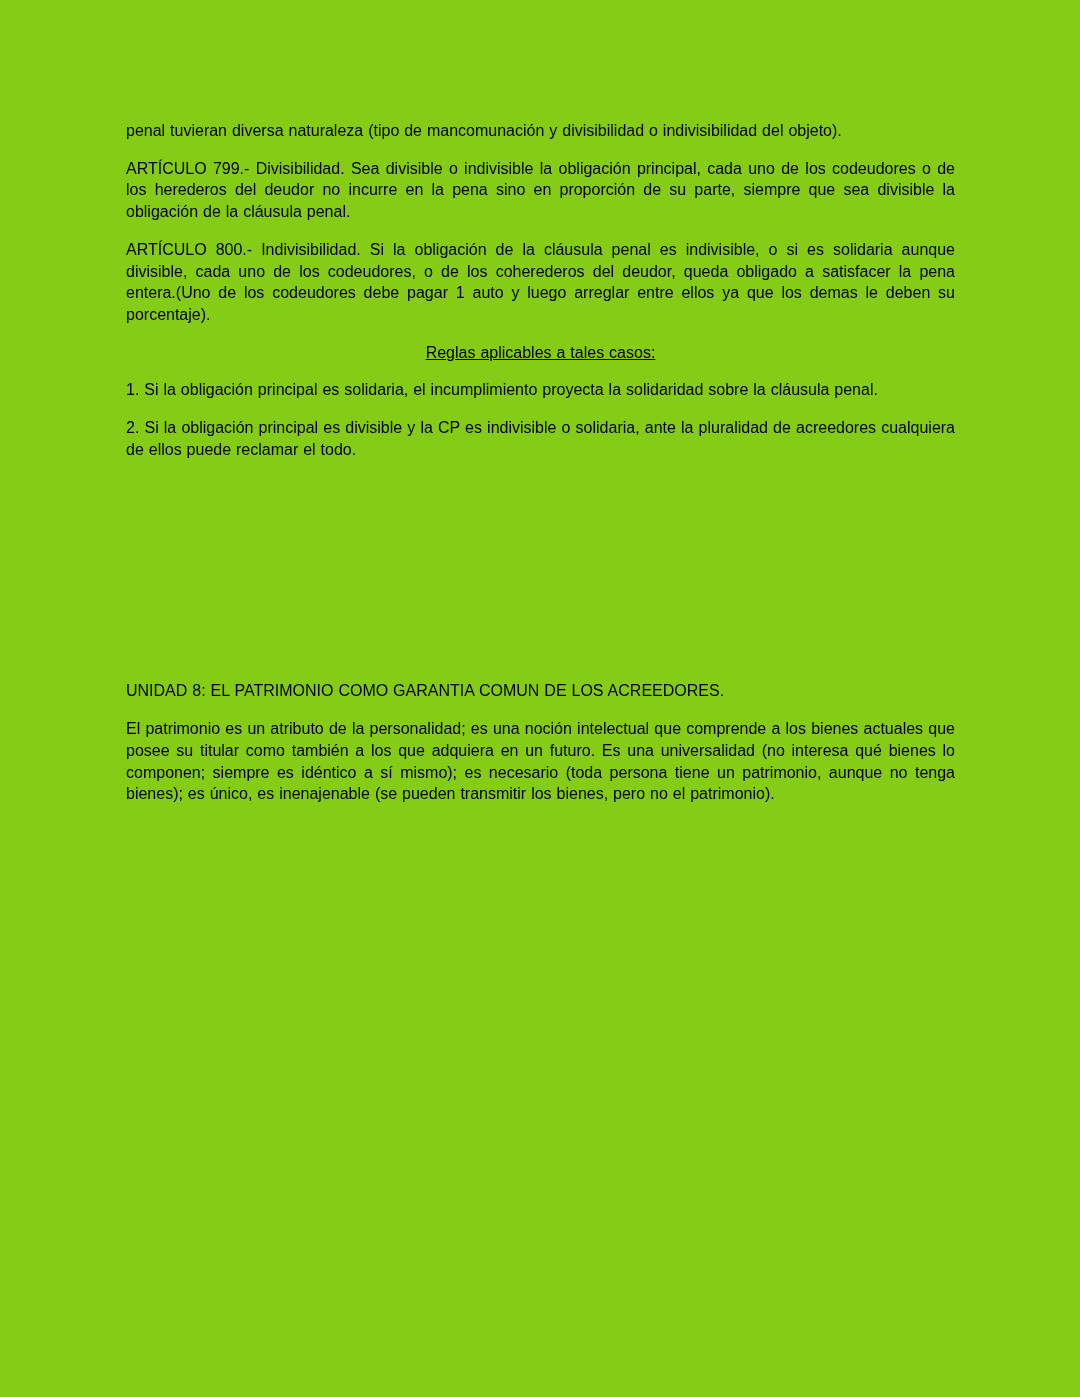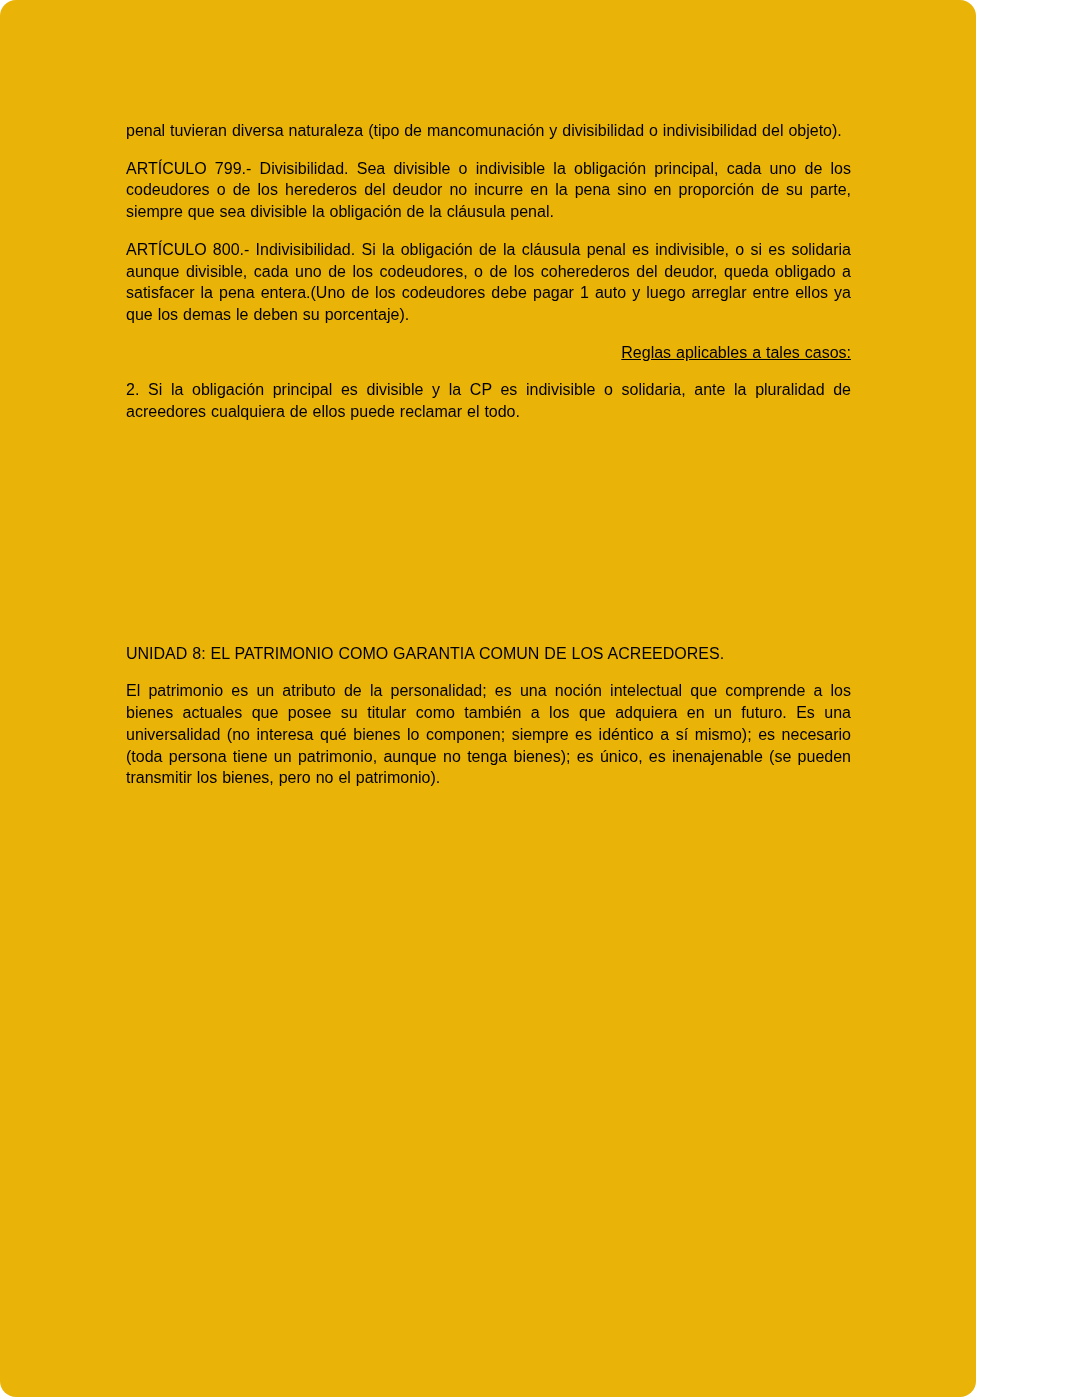--- a/index.html
+++ b/index.html
@@ -6,41 +6,40 @@
   html, body { background: #ffffff; }
   body {
     width: 1080px;
     height: 1397px;
     font-family: "Liberation Sans", sans-serif;
     color: #000000;
     position: relative;
     overflow: hidden;
   }
   .page {
-    width: 976px;
+    width: 1080px;
     height: 1397px;
-    background: #eab308;
-    border-radius: 16px;
+    background: #84cc16;
   }
   .doc {
     padding: 120px 125px 0 126px; 
   }
   .doc p {
     font-size: 16px;
     line-height: 21.7px;
     text-align: justify;
     margin-bottom: 16px;
     word-spacing: 0.5px;
   }
   .doc p.heading {
     font-weight: normal;
     text-align: left;
   }
   .doc p.underlined {
-    text-align: right;
+    text-align: center;
   }
   .doc p.underlined span {
     text-decoration: underline;
   }
   .lead-bold { font-weight: normal; }
   .big-gap { height: 204px; }
 </style>
 </head>
 <body>
 
@@ -54,20 +53,21 @@
     </p>
 
     <p>
       <span class="lead-bold">ARTÍCULO 800.-</span><span> Indivisibilidad. Si la obligación de la cláusula penal es indivisible, o si es solidaria aunque divisible, cada uno de los codeudores, o de los coherederos del deudor, queda obligado a satisfacer la pena entera.(Uno de los codeudores debe pagar 1 auto y luego arreglar entre ellos ya que los demas le deben su porcentaje).</span>
     </p>
 
     <p class="underlined">
       <span>Reglas aplicables a tales casos:</span>
     </p>
 
+    <p>1. Si la obligación principal es solidaria, el incumplimiento proyecta la solidaridad sobre la cláusula penal.</p>
 
 
     <p>2. Si la obligación principal es divisible y la CP es indivisible o solidaria, ante la pluralidad de acreedores cualquiera de ellos puede reclamar el todo.</p>
 
 
 
     <div class="big-gap"></div>
 
     <p class="heading">UNIDAD 8: EL PATRIMONIO COMO GARANTIA COMUN DE LOS ACREEDORES.</p>
 

